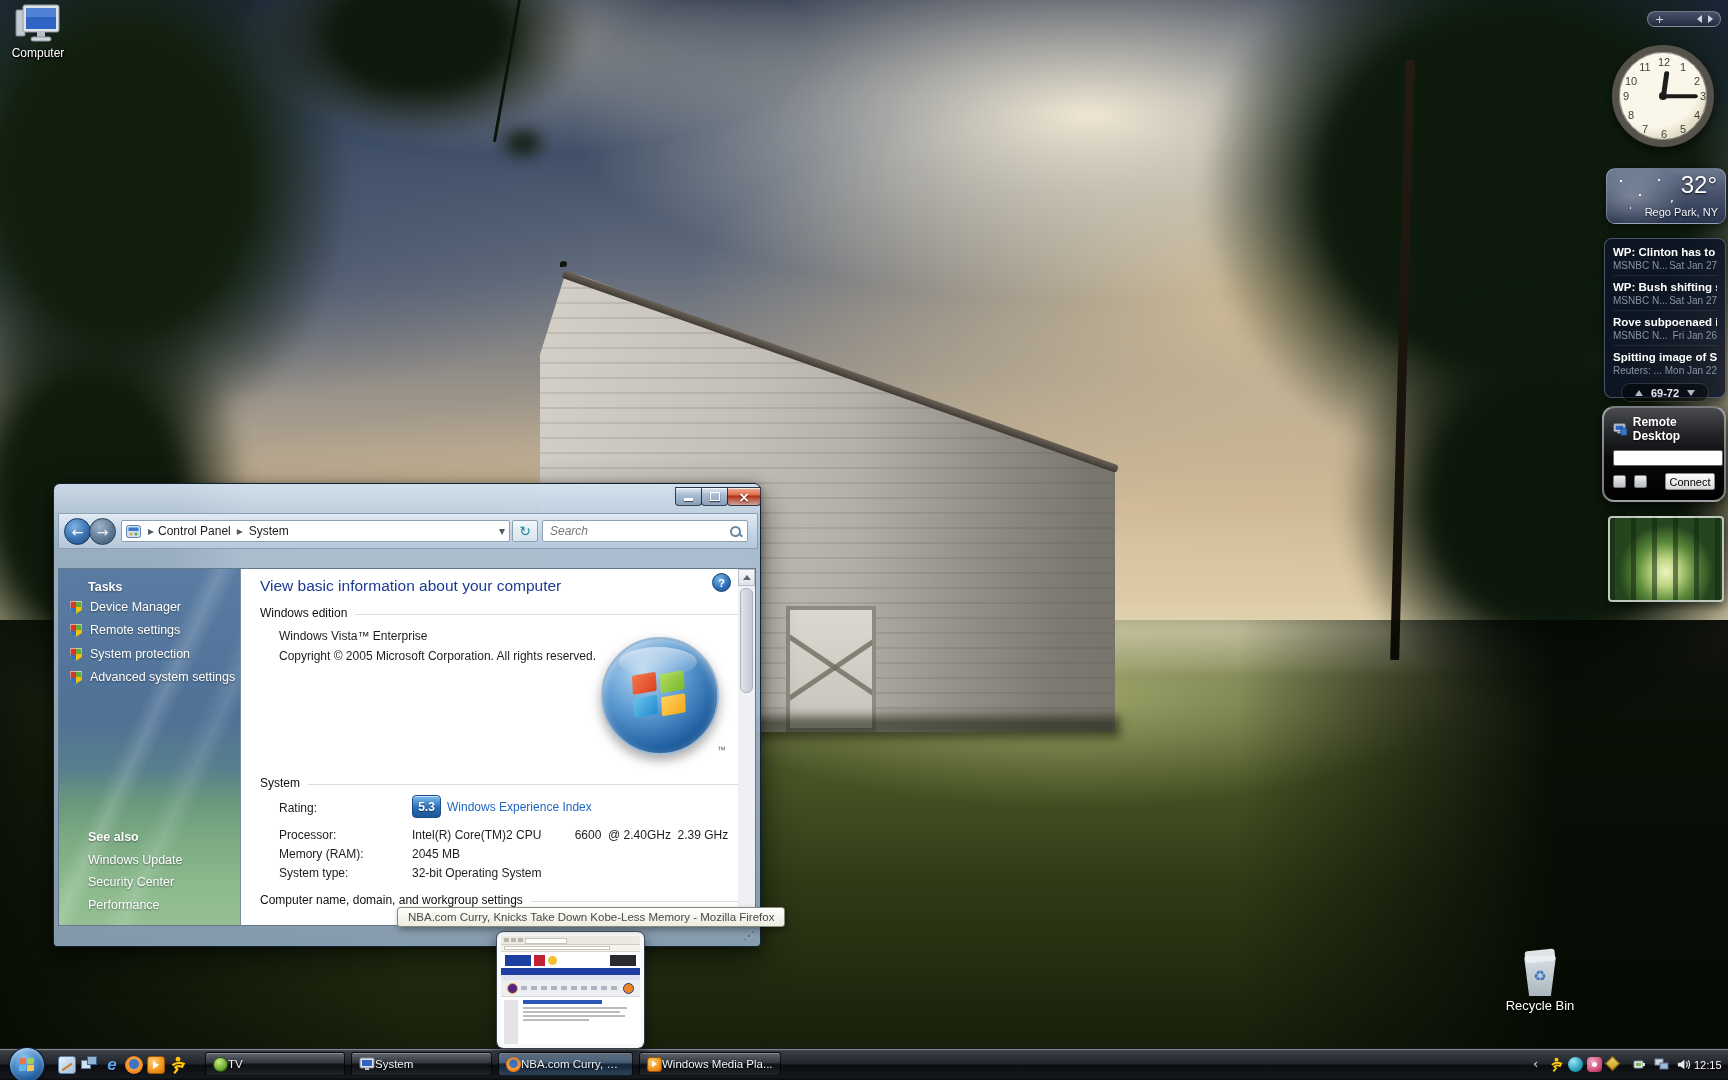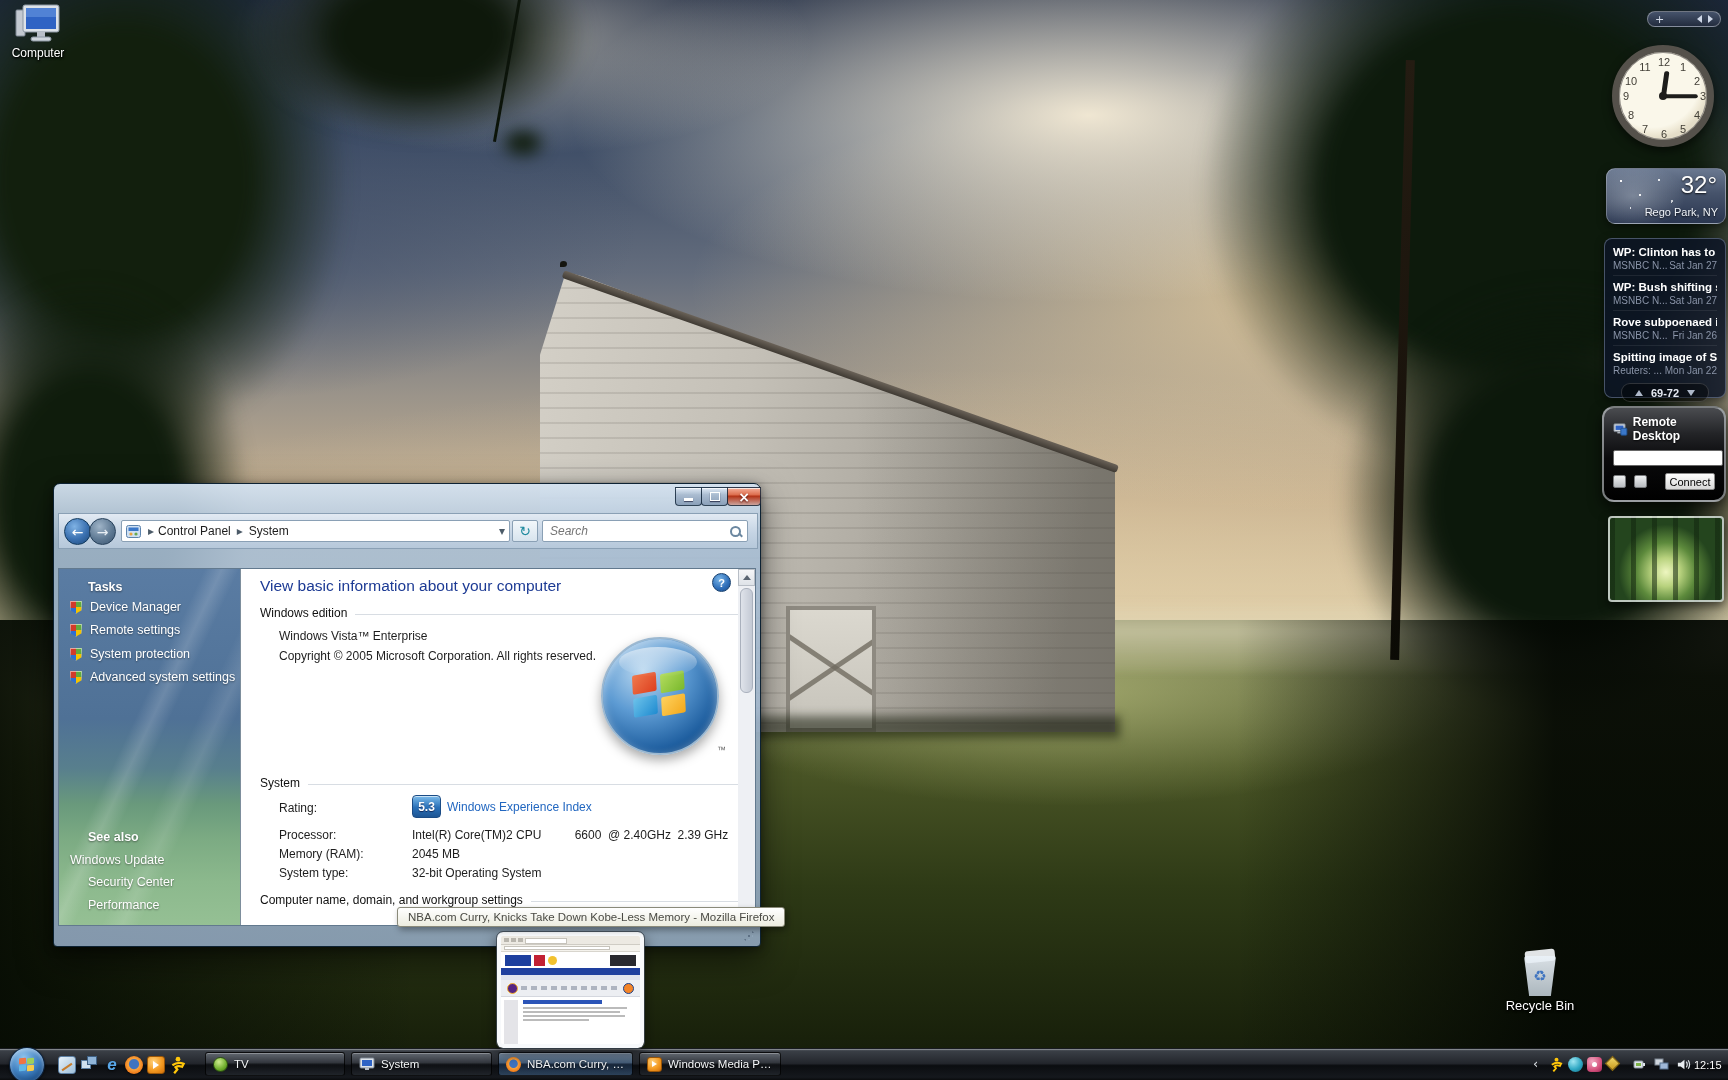--- a/index.html
+++ b/index.html
@@ -69,21 +69,21 @@
   .sb-btn{position:absolute;width:17px;height:17px;background:linear-gradient(180deg,#f5f6f8,#dfe3e8);border:1px solid #b8bec6;
        display:flex;align-items:center;justify-content:center;box-sizing:border-box}
   .sb-tri-up{width:0;height:0;border-bottom:5px solid #5a6572;border-left:4px solid transparent;border-right:4px solid transparent}
   .sb-tri-dn{width:0;height:0;border-top:5px solid #5a6572;border-left:4px solid transparent;border-right:4px solid transparent}
   .pane{position:absolute;width:24px;height:19px;border-radius:2px;transform:skewY(-7deg)}
 
   
   #taskbar{left:0;top:1048px;width:1728px;height:32px;
      background:linear-gradient(180deg,#6a7077 0%,#3a3f46 6%,#23262c 45%,#0b0d10 52%,#15181d 88%,#060708 100%);
      border-top:1px solid #171a1e;box-shadow:inset 0 1px 0 rgba(255,255,255,.22)}
-  .tb-btn{position:absolute;top:3px;height:24px;border-radius:3px;display:flex;align-items:center;gap:6px;padding:0 7px;
+  .tb-btn{position:absolute;top:3px;height:24px;border-radius:3px;display:flex;align-items:center;padding:0 7px;
      color:#f4f6f8;font-size:11.5px;text-shadow:0 1px 2px rgba(0,0,0,.9);box-sizing:border-box;
      background:linear-gradient(180deg,rgba(150,158,168,.45) 0%,rgba(70,76,84,.4) 45%,rgba(15,17,20,.5) 50%,rgba(52,58,66,.4) 100%);
      border:1px solid rgba(0,0,0,.8);box-shadow:inset 0 1px 0 rgba(255,255,255,.28);overflow:hidden;white-space:nowrap}
   .tb-btn.active{background:linear-gradient(180deg,rgba(175,205,238,.6),rgba(96,138,182,.55) 45%,rgba(28,50,78,.65) 50%,rgba(66,102,142,.55))}
   .tb-lab{overflow:hidden;text-overflow:ellipsis}
   .ql{position:absolute;top:7px;width:18px;height:18px}
   .playtri{width:0;height:0;border-left:6px solid #fff;border-top:4px solid transparent;border-bottom:4px solid transparent}
   .trayico{position:absolute;top:8px;width:15px;height:15px}
 </style>
 </head>
@@ -320,21 +320,21 @@
       </div>
       <div class="task-link" style="top:78px">
         <div class="shield"></div>
         <span>System protection</span>
       </div>
       <div class="task-link" style="top:101px">
         <div class="shield"></div>
         <span>Advanced system settings</span>
       </div>
       <div style="position:absolute;left:29px;top:261px;font-size:12.5px;font-weight:bold;color:#fff;text-shadow:0 1px 2px rgba(0,0,0,.45)">See also</div>
-      <span class="task-link" style="top:284px;left:11px">Windows Update</span>
+      <span class="task-link" style="top:284px;left:29px">Windows Update</span>
       <span class="task-link" style="top:306px;left:29px">Security Center</span>
       <span class="task-link" style="top:329px;left:29px">Performance</span>
     </div>
 
     <div style="position:absolute;left:653px;top:4px;width:17px;height:17px;border-radius:50%;cursor:pointer;
          background:radial-gradient(circle at 38% 30%,#79b5e8,#2d6db8 60%,#1a4a85);border:1px solid #16406f;display:flex;align-items:center;justify-content:center">
       <span style="color:#fff;font-size:11px;font-weight:bold">?</span>
     </div>
 
     <div style="position:absolute;left:201px;top:8px;font-size:15.5px;color:#1c3a94">View basic information about your computer</div>

